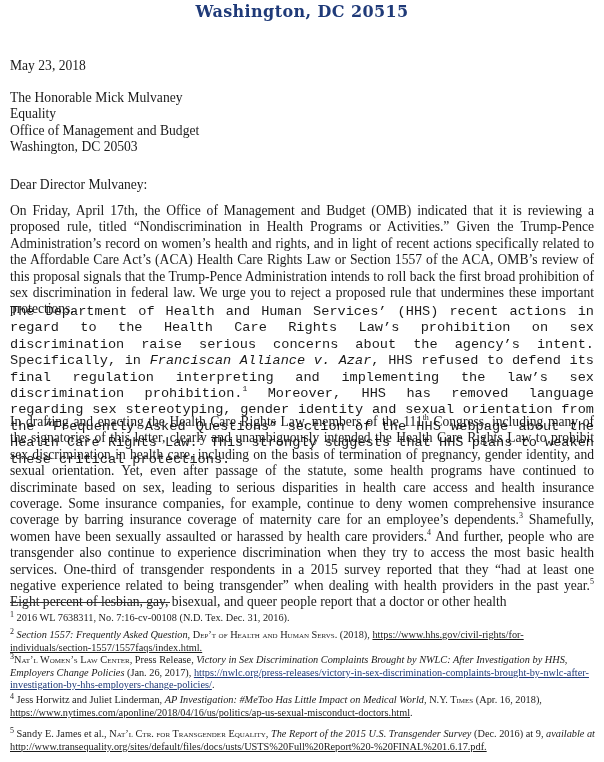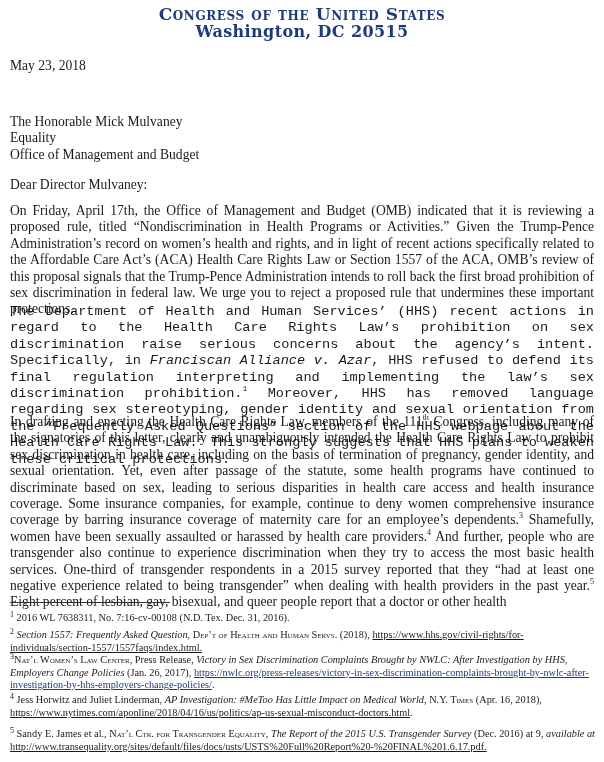--- a/index.html
+++ b/index.html
@@ -13,21 +13,21 @@
     font-family: "DejaVu Serif", "Liberation Serif", serif;
     font-weight: bold; font-size: 17px; color: #1f3a78; letter-spacing: 0.6px;
     font-variant: small-caps; line-height: 20px;
   }
   .lh-sub {
     font-family: "DejaVu Serif", "Liberation Serif", serif;
     font-weight: bold; font-size: 16px; color: #1f3a78; letter-spacing: 0.4px; line-height: 16px;
   }
   .content { position: absolute; left: 10px; width: 584px; font-size: 13.6px; line-height: 16.4px; }
   .date { top: 58px; }
-  .address { top: 90px; margin-top: 24px; }
+  .address { top: 90px; }
   .salutation { top: 177px; }
   .para { text-align: justify; }
   .p1 { top: 203px; }
   .p2 { top: 304px; font-family: Liberation Mono, monospace; }
   .p3 { top: 414px; }
   sup { font-size: 8px; line-height: 0; vertical-align: super; }
   .fn-rule { position: absolute; left: 10px; top: 602px; width: 160px; height: 0; border-top: 1px solid #333; }
   .footnotes { position: absolute; left: 10px; width: 586px; font-size: 10.3px; line-height: 12.6px; }
   .fn1 { top: 612px; }
   .fn2 { top: 629px; }
@@ -36,30 +36,30 @@
   .fn5 { top: 728px; }
   .fn a, .fn .link { color: #1f3a78; text-decoration: underline; }
   .fn .link.dark { color: #1a1a1a; }
   .sc { font-variant: small-caps; }
   em { font-style: italic; }
 </style>
 </head>
 <body>
 
 <div class="letterhead">
-  <div class="lh-title">Congress of the United States</div>
   <div class="lh-sub">Washington, DC 20515</div>
 </div>
 
 <div class="content date">May 23, 2018</div>
 
 <div class="content address">
   <div>The Honorable Mick Mulvaney</div>
   <div>Equality</div>
   <div>Office of Management and Budget</div>
+  <div>Washington, DC 20503</div>
 </div>
 
 <div class="content salutation">Dear Director Mulvaney:</div>
 
 <div class="content para p1">On Friday, April 17th, the Office of Management and Budget (OMB) indicated that it is reviewing a proposed rule, titled “Nondiscrimination in Health Programs or Activities.” Given the Trump-Pence Administration’s record on women’s health and rights, and in light of recent actions specifically related to the Affordable Care Act’s (ACA) Health Care Rights Law or Section 1557 of the ACA, OMB’s review of this proposal signals that the Trump-Pence Administration intends to roll back the first broad prohibition of sex discrimination in federal law. We urge you to reject a proposed rule that undermines these important protections.</div>
 
 <div class="content para p2"><span>The Department of Health and Human Services’ (HHS) recent actions in regard to the Health Care Rights Law’s prohibition on sex discrimination raise serious concerns about the agency’s intent. Specifically, in </span><em>Franciscan Alliance v. Azar</em><span>, HHS refused to defend its final regulation interpreting and implementing the law’s sex discrimination prohibition.</span><sup>1</sup><span> Moreover, HHS has removed language regarding sex stereotyping, gender identity and sexual orientation from the “Frequently Asked Questions” section of the HHS webpage about the Health Care Rights Law.</span><sup>2</sup><span> This strongly suggests that HHS plans to weaken these critical protections.</span></div>
 
 <div class="content para p3"><span>In drafting and enacting the Health Care Rights Law, members of the 111</span><sup>th</sup><span> Congress, including many of the signatories of this letter, clearly and unambiguously intended the Health Care Rights Law to prohibit sex discrimination in health care, including on the basis of termination of pregnancy, gender identity, and sexual orientation. Yet, even after passage of the statute, some health programs have continued to discriminate based on sex, leading to serious disparities in health care access and health insurance coverage. Some insurance companies, for example, continue to deny women comprehensive insurance coverage by barring insurance coverage of maternity care for an employee’s dependents.</span><sup>3</sup><span>  Shamefully, women have been sexually assaulted or harassed by health care providers.</span><sup>4</sup><span> And further, people who are transgender also continue to experience discrimination when they try to access the most basic health services. One-third of transgender respondents in a 2015 survey reported that they “had at least one negative experience related to being transgender” when dealing with health providers in the past year.</span><sup>5</sup><span>  Eight percent of lesbian, gay, bisexual, and queer people report that a doctor or other health</span></div>
 

